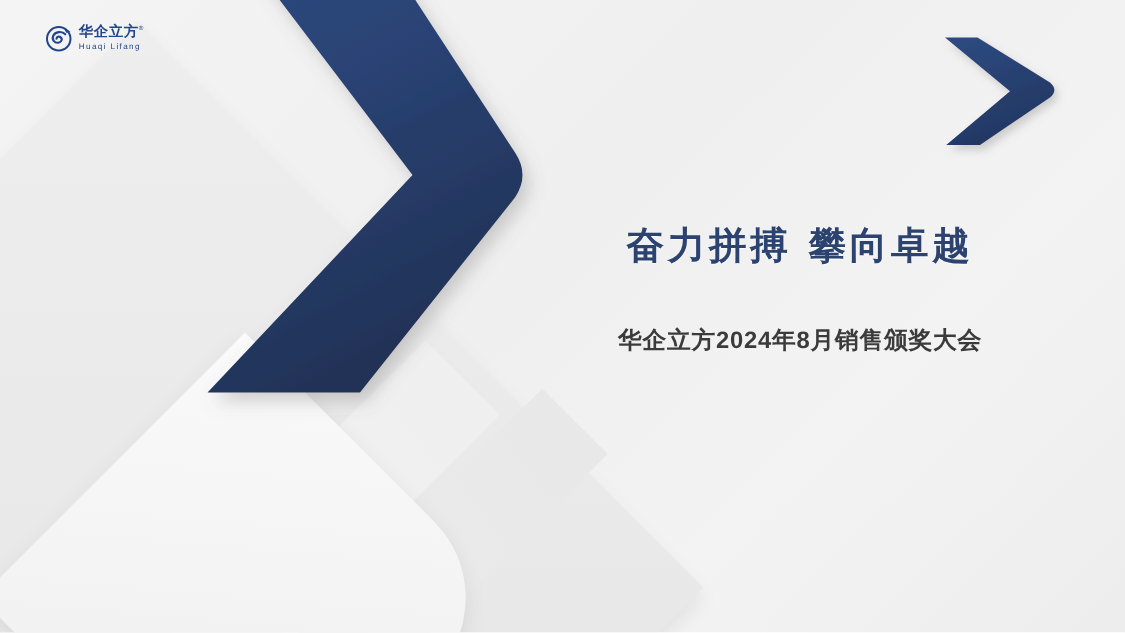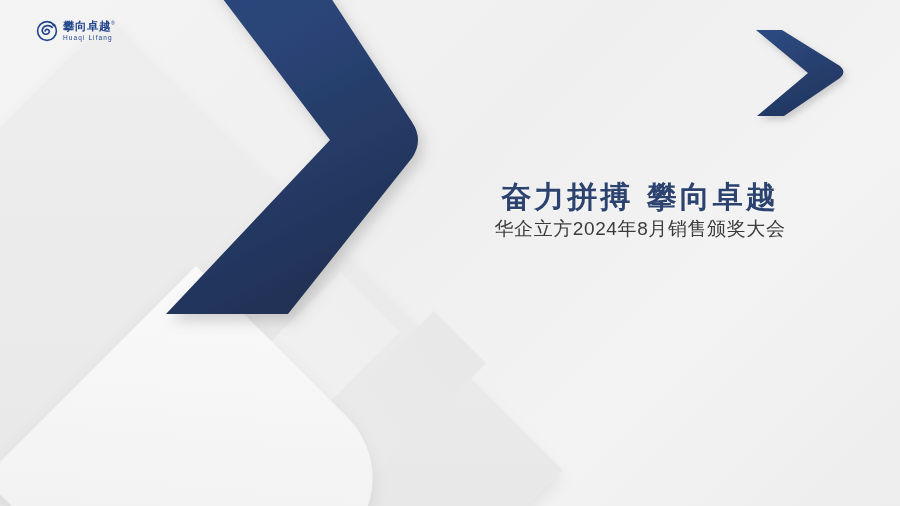--- a/index.html
+++ b/index.html
@@ -141,23 +141,24 @@
     font-family: "DejaVu Serif", "Liberation Serif", serif;
     font-size: 30px;
     font-weight: bold;
     color: #2c4370;
     letter-spacing: 3px;
     line-height: 1.28;
     white-space: nowrap;
     text-shadow: 0 1px 1px rgba(255,255,255,0.75);
   }
   #subtitle {
+    margin-top: 43px;
     font-family: "Liberation Sans", "DejaVu Sans", sans-serif;
     font-size: 19px;
-    font-weight: 400;
+    font-weight: 700;
     color: #3b3b3b;
     letter-spacing: 0.6px;
     white-space: nowrap;
     text-align: center;
   }
 </style>
 </head>
 <body>
 
 <div id="slide">
@@ -220,21 +221,21 @@
   <div id="logo">
     <span class="logo-mark">
       <svg width="22" height="22" viewBox="0 0 22 22">
         <circle cx="11" cy="11" r="9.4" fill="none" stroke="#22458c" stroke-width="1.6"></circle>
         <path d="M16.2 7.4 C13.6 4.6 8.2 5.2 6.6 8.6 C5.2 11.6 7.6 14.6 10.6 14.2
                  C13.0 13.9 14.3 11.4 12.6 9.9 C11.3 8.7 9.2 9.4 9.2 11.0" fill="none" stroke="#22458c" stroke-width="1.7" stroke-linecap="round"></path>
         <path d="M15.4 3.4 L20.4 5.0 L17.2 6.4 Z" fill="#22458c"></path>
       </svg>
     </span>
     <span class="logo-words">
-      <span class="logo-cn"><span>攀向卓越</span><sup>®</sup></span>
+      <span class="logo-cn"><span>华企立方</span><sup>®</sup></span>
       <span class="logo-en">Huaqi Lifang</span>
     </span>
   </div>
 
   <div id="title-block">
     <div id="main-title">奋力拼搏  攀向卓越</div>
     <div id="subtitle">华企立方2024年8月销售颁奖大会</div>
   </div>
 
 </div>

